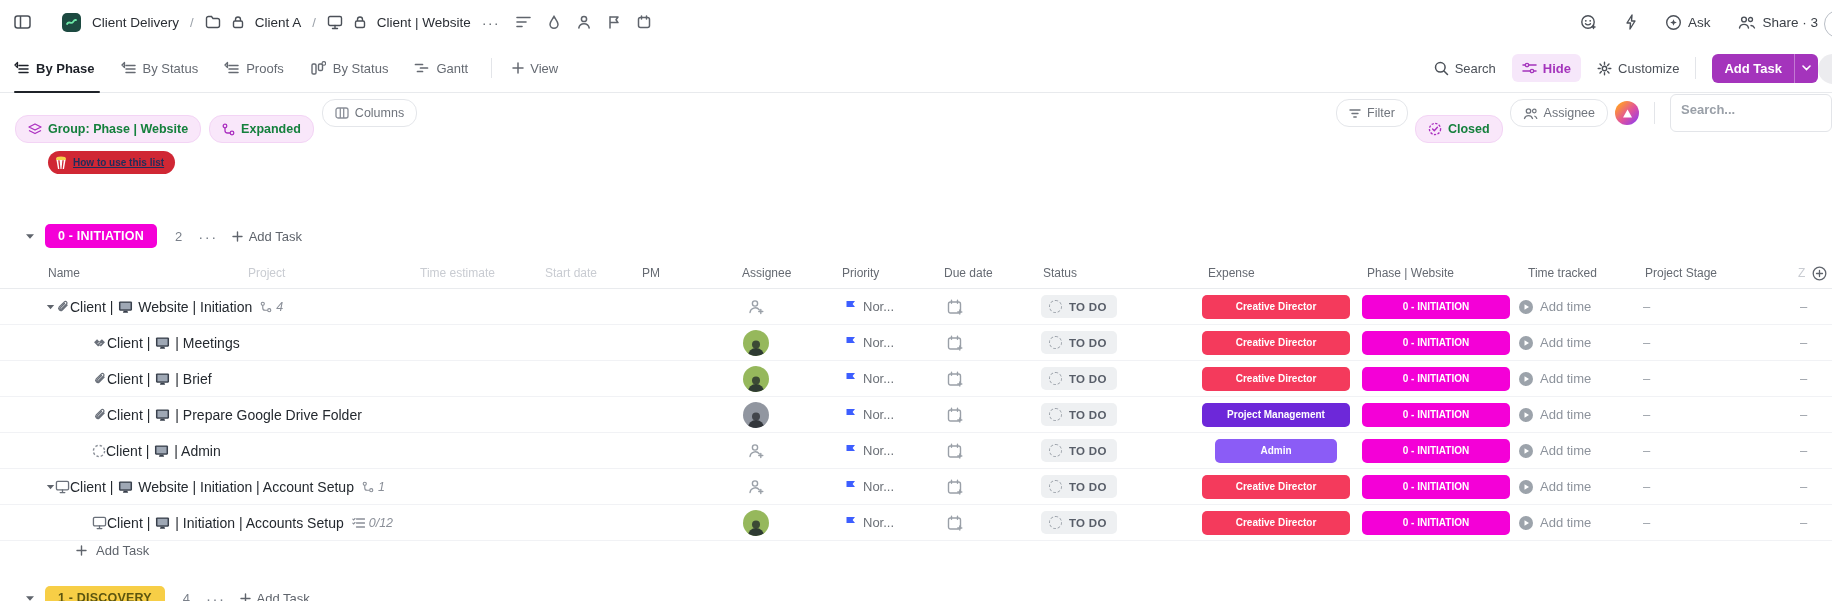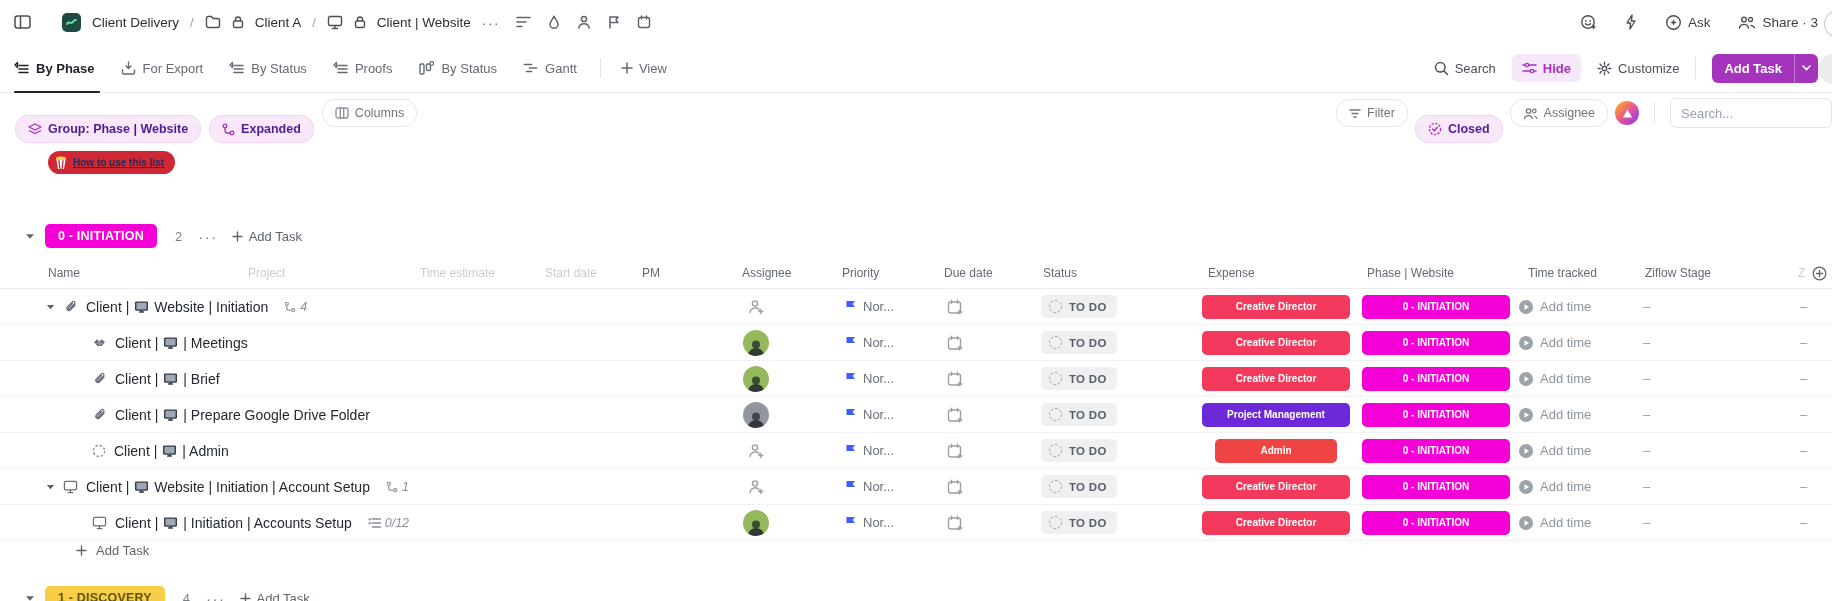--- a/index.html
+++ b/index.html
@@ -35,26 +35,26 @@
   .tr-divider{width:1px;height:22px;background:#e3e5e9;}
   .addtask-btn{display:flex;align-items:stretch;height:29px;border-radius:6px;overflow:hidden;cursor:pointer;}
   .addtask-main{background:#a434bc;color:#fff;font-size:13px;font-weight:600;display:flex;align-items:center;padding:0 12px;}
   .addtask-caret{background:#a434bc;border-left:1px solid rgba(255,255,255,.35);display:flex;align-items:center;padding:0 7px;}
   .edge-circle-tab{position:absolute;left:1818px;top:54px;width:30px;height:30px;border-radius:50%;background:#ececef;}
 
   
   .filterbar{position:absolute;top:93px;left:0;width:1832px;height:40px;display:flex;align-items:center;}
   .fpills{display:flex;align-items:center;gap:8px;padding-left:15px;}
   .fpill{display:flex;align-items:center;gap:6px;height:26px;border-radius:13px;padding:0 12px;font-size:12.5px;font-weight:600;cursor:pointer;white-space:nowrap;}
-  .fpill.purple{background:#f9e7fa;color:#4c1d95;border:1px solid #f3d4f5;margin-top:32px;}
+  .fpill.purple{background:#f9e7fa;color:#15803d;border:1px solid #f3d4f5;margin-top:32px;}
   .fpill.ghost{background:#fff;color:#70757d;border:1px solid #e4e6ea;font-weight:500;}
   .f-right{position:absolute;right:0;top:0;height:40px;display:flex;align-items:center;gap:7px;padding-right:0;}
   .mini-avatar{width:24px;height:24px;border-radius:50%;background:linear-gradient(135deg,#ff9a2e 15%,#e0519e 55%,#8b3df0 95%);display:flex;align-items:center;justify-content:center;}
   .f-divider{width:1px;height:22px;background:#e3e5e9;margin:0 8px;}
-  .f-search{width:150px;height:28px;border:1px solid #e3e5e9;border-radius:6px;font-size:13px;padding:0 0 0 10px;color:#3c4148;outline:none;font-family:inherit;}
+  .f-search{width:150px;height:28px;border:1px solid #e3e5e9;border-radius:6px;font-size:13px;padding:0 0 8px 10px;color:#3c4148;outline:none;font-family:inherit;font-weight:bold;}
   .f-search::placeholder{color:#9aa0a8;}
 
   
   .banner{position:absolute;top:151px;left:48px;height:23px;background:#d02734;border-radius:12px;display:flex;align-items:center;gap:6px;padding:0 11px 0 7px;cursor:pointer;}
   .banner span{font-size:10px;font-weight:700;color:#1f2d5c;text-decoration:underline;}
 
   
   .group-hdr{position:absolute;left:0;width:1832px;display:flex;align-items:center;}
   .g-initiation{top:222px;height:28px;}
   .g-discovery{top:584px;height:28px;}
@@ -66,39 +66,39 @@
   .g-dots{margin-left:16px;color:#7a808a;font-size:15px;letter-spacing:1.5px;cursor:pointer;}
   .g-add{margin-left:14px;display:flex;align-items:center;gap:6px;font-size:13px;color:#5f646c;cursor:pointer;}
 
   
   .table{position:absolute;top:258px;left:0;width:1832px;}
   .thead{position:relative;height:30px;border-bottom:1px solid #e9ebee;}
   .th{position:absolute;top:0;height:30px;display:flex;align-items:center;font-size:12px;color:#656a72;cursor:pointer;white-space:nowrap;}
   .th.faded{color:#c9ccd2;}
   .row{position:relative;height:35px;border-bottom:1px solid #f1f2f5;cursor:pointer;}
   .cell{position:absolute;top:0;height:35px;display:flex;align-items:center;}
-  .namewrap{left:46px;gap:8px;text-align:right;}
+  .namewrap{left:46px;gap:0;text-align:right;}
   .namewrap.child{left:92px;}
   .tname{display:flex;align-items:center;gap:5px;font-size:14px;font-weight:500;color:#24292f;white-space:nowrap;}
   .badge{display:flex;align-items:center;gap:4px;font-size:12.5px;color:#8a8f98;margin-left:8px;}
   .c-assignee{left:742px;width:28px;justify-content:center;}
   .c-priority{left:845px;gap:7px;font-size:13px;color:#6b7077;}
   .c-due{left:947px;}
   .c-status{left:1041px;}
   .c-expense{left:1196px;width:160px;justify-content:center;}
   .c-phase{left:1362px;width:148px;}
   .c-time{left:1518px;gap:6px;font-size:13px;color:#8d939c;}
   .c-ziflow{left:1643px;font-size:13px;color:#9aa0a8;}
   .c-extra{left:1800px;font-size:13px;color:#9aa0a8;}
   .status-pill{display:flex;align-items:center;gap:7px;height:23px;background:#eef0f2;border-radius:5px;padding:0 10px 0 8px;font-size:11.5px;font-weight:700;color:#575d68;letter-spacing:.3px;}
   .dash-circle{width:11px;height:11px;border:1.4px dashed #9aa0a8;border-radius:50%;}
   .pill{height:24px;border-radius:5px;display:flex;align-items:center;justify-content:center;color:#fff;font-size:10px;font-weight:600;white-space:nowrap;}
   .exp-cd,.exp-pm{width:148px;background:#f43a5c;}
   .exp-pm{background:#6d28d9;}
-  .exp-admin{width:122px;background:#ef4444;}
+  .exp-admin{width:122px;background:#8b5cf6;}
   .phase-pill{width:148px;background:#f400d7;}
   .avatar{width:26px;height:26px;border-radius:50%;overflow:hidden;display:flex;align-items:flex-end;justify-content:center;}
   .avatar.m{background:#96b85c;}
   .avatar.w{background:#9196a0;}
   .footer-add{position:absolute;top:533px;left:0;height:35px;display:flex;align-items:center;gap:9px;padding-left:76px;font-size:13px;color:#5f646c;cursor:pointer;}
 </style>
 </head>
 <body>
 
 <div class="topbar">
@@ -209,27 +209,20 @@
 </div>
 
 <div class="tabbar">
   <div class="tabs">
     <div class="tab active">
       <svg class="ic" width="15" height="14" viewBox="0 0 15 14">
           <path d="M5 4.5h9M5 8h9M5 11.5h9" stroke="#1d2128" stroke-width="1.5" stroke-linecap="round"></path>
           <path d="M3.5 1.5 1 4l2.5 2.5M3.5 1.5v5" stroke="#1d2128" stroke-width="1.3" fill="none" stroke-linecap="round"></path>
         </svg>
       <span>By Phase</span>
-    </div>
-    <div class="tab">
-      <svg class="ic" width="15" height="14" viewBox="0 0 15 14">
-          <path d="M7.5 1v6M5 5l2.5 2.5L10 5" fill="none" stroke="#656a72" stroke-width="1.4" stroke-linecap="round" stroke-linejoin="round"></path>
-          <path d="M1.5 9v2.5a1.5 1.5 0 0 0 1.5 1.5h9a1.5 1.5 0 0 0 1.5-1.5V9" fill="none" stroke="#656a72" stroke-width="1.4" stroke-linecap="round"></path>
-        </svg>
-      <span>For Export</span>
     </div>
     <div class="tab">
       <svg class="ic" width="15" height="14" viewBox="0 0 15 14">
           <path d="M5 4.5h9M5 8h9M5 11.5h9" stroke="#656a72" stroke-width="1.5" stroke-linecap="round"></path>
           <path d="M3.5 1.5 1 4l2.5 2.5M3.5 1.5v5" stroke="#656a72" stroke-width="1.3" fill="none" stroke-linecap="round"></path>
         </svg>
       <span>By Status</span>
     </div>
     <div class="tab">
       <svg class="ic" width="15" height="14" viewBox="0 0 15 14">
@@ -387,21 +380,21 @@
     <span class="th faded" style="left:420px">Time estimate</span>
     <span class="th faded" style="left:545px">Start date</span>
     <span class="th" style="left:642px">PM</span>
     <span class="th" style="left:742px">Assignee</span>
     <span class="th" style="left:842px">Priority</span>
     <span class="th" style="left:944px">Due date</span>
     <span class="th" style="left:1043px">Status</span>
     <span class="th" style="left:1208px">Expense</span>
     <span class="th" style="left:1367px">Phase | Website</span>
     <span class="th" style="left:1528px">Time tracked</span>
-    <span class="th" style="left:1645px">Ziflow Stage</span>
+    <span class="th" style="left:1645px">Project Stage</span>
     <span class="th faded" style="left:1798px">Z</span>
     <span class="th" style="left:1812px">
       <svg width="15" height="15" viewBox="0 0 15 15">
           <circle cx="7.5" cy="7.5" r="6.3" fill="none" stroke="#5f646c" stroke-width="1.3"></circle>
           <path d="M7.5 4.5v6M4.5 7.5h6" stroke="#5f646c" stroke-width="1.3" stroke-linecap="round"></path>
         </svg>
     </span>
   </div>
 
   <div class="row">

